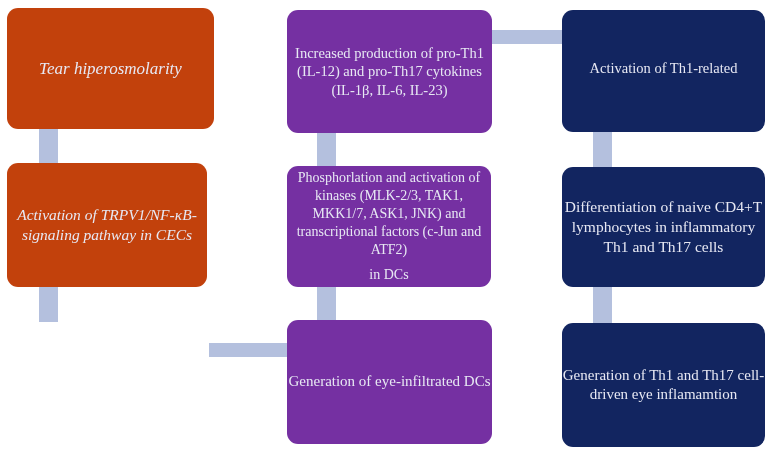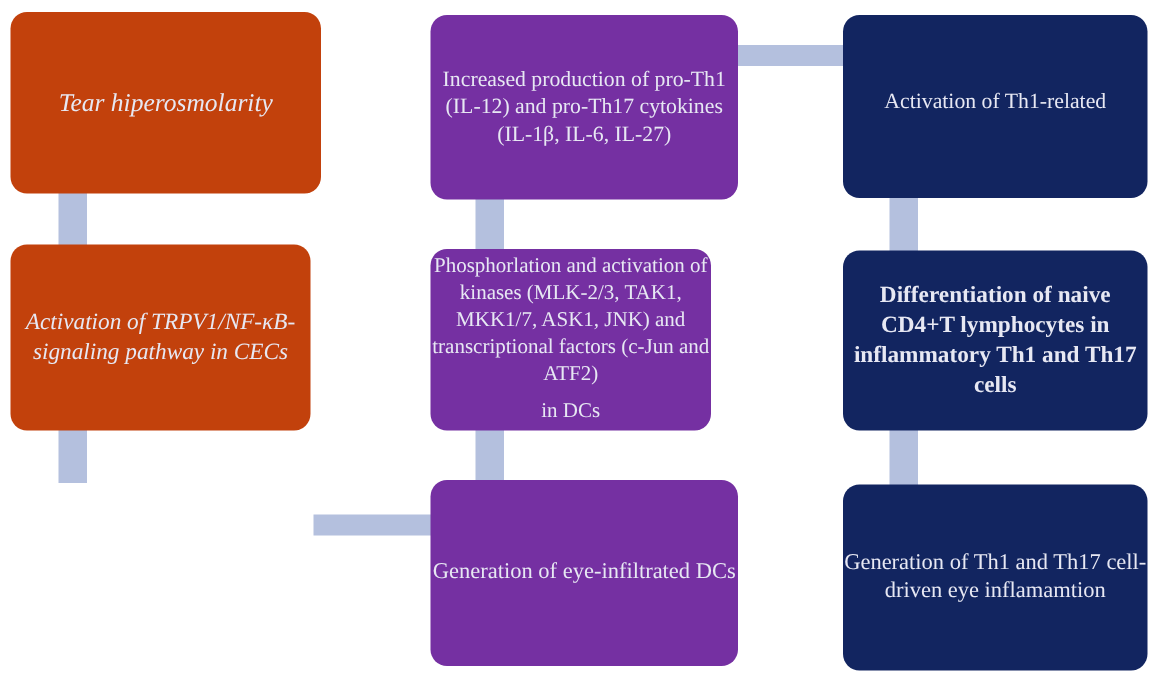--- a/index.html
+++ b/index.html
@@ -69,37 +69,37 @@
   <div class="box col1 fs17" style="left:7px; top:8px; width:207px; height:121px;">
     <p>Tear hiperosmolarity</p>
   </div>
 
   <div class="box col1 fs16" style="left:7px; top:163px; width:200px; height:124px;">
     <p>Activation of TRPV1/NF-κB-signaling pathway in CECs</p>
   </div>
 
 
   <div class="box col2 fs14b" style="left:287px; top:10px; width:205px; height:123px;">
-    <p>Increased production of pro-Th1 (IL-12) and pro-Th17 cytokines (IL-1β, IL-6, IL-27)</p>
+    <p>Increased production of pro-Th1 (IL-12) and pro-Th17 cytokines (IL-1β, IL-6, IL-23)</p>
   </div>
 
-  <div class="box col2 fs14" style="left:287px; top:166px; width:187px; height:121px;">
+  <div class="box col2 fs14" style="left:287px; top:166px; width:204px; height:121px;">
     <p>Phosphorlation and activation of kinases (MLK-2/3, TAK1, MKK1/7, ASK1, JNK) and transcriptional factors (c-Jun and ATF2)</p>
     <p class="gap-above">in DCs</p>
   </div>
 
   <div class="box col2 fs15" style="left:287px; top:320px; width:205px; height:124px;">
     <p>Generation of eye-infiltrated DCs</p>
   </div>
 
   <div class="box col3 fs14b" style="left:562px; top:10px; width:203px; height:122px;">
     <p class="gap-below">Activation of  Th1-related</p>
   </div>
 
-  <div class="box col3 fs16" style="left:562px; top:167px; width:203px; height:120px;font-weight:bold;">
+  <div class="box col3 fs16" style="left:562px; top:167px; width:203px; height:120px;">
     <p>Differentiation of naive CD4+T lymphocytes in inflammatory Th1 and Th17 cells</p>
   </div>
 
   <div class="box col3 fs15" style="left:562px; top:323px; width:203px; height:124px;">
     <p>Generation of Th1 and Th17 cell-driven eye inflamamtion</p>
   </div>
 
 </div>
 
 </body></html>

